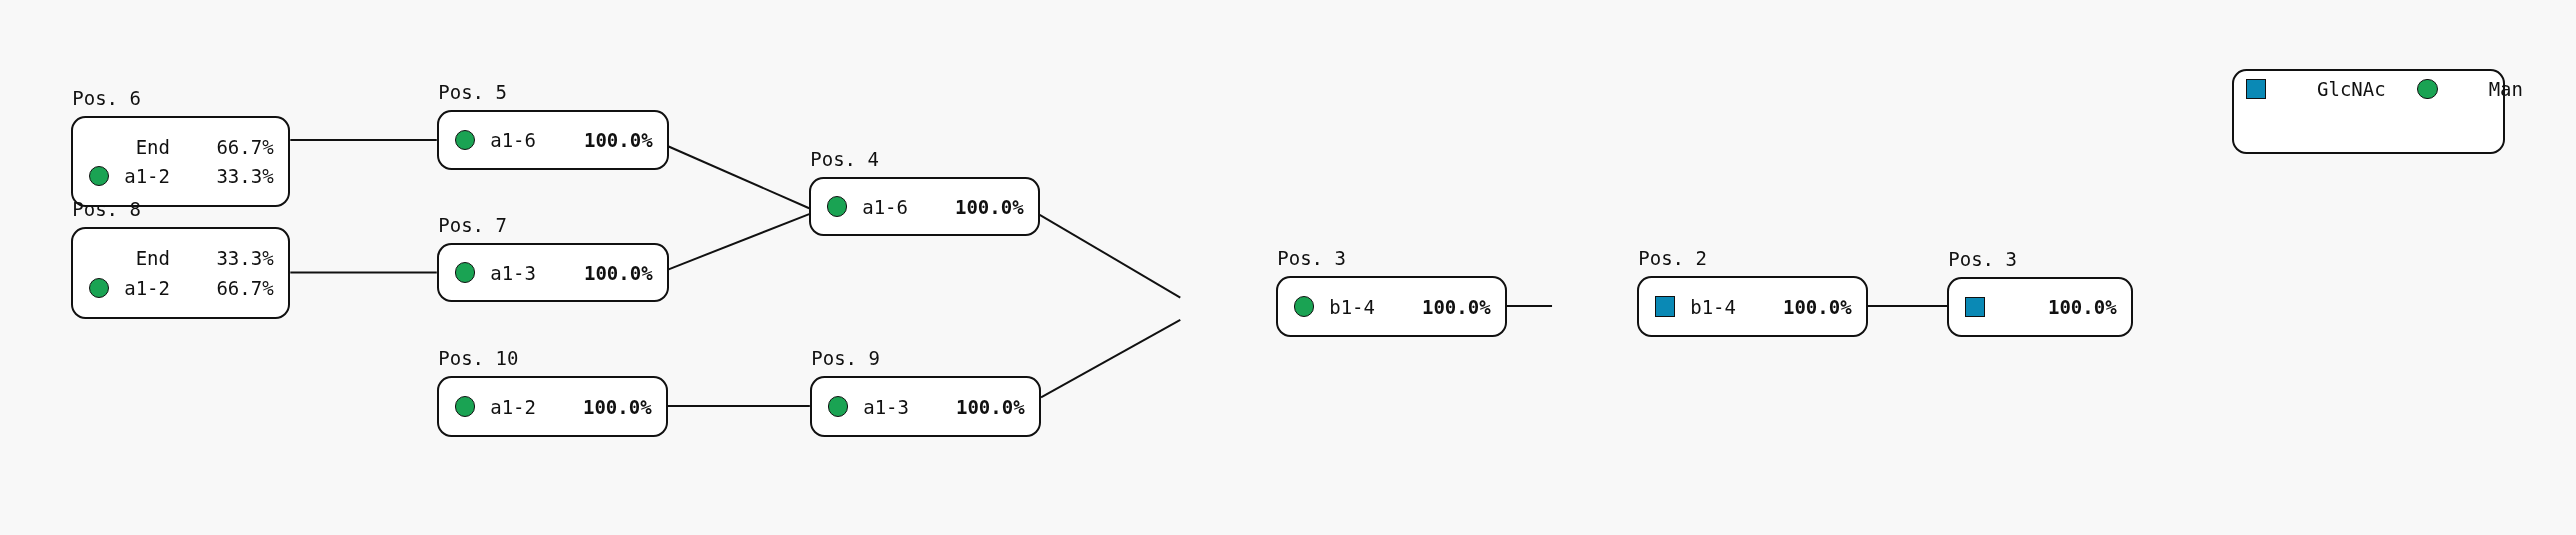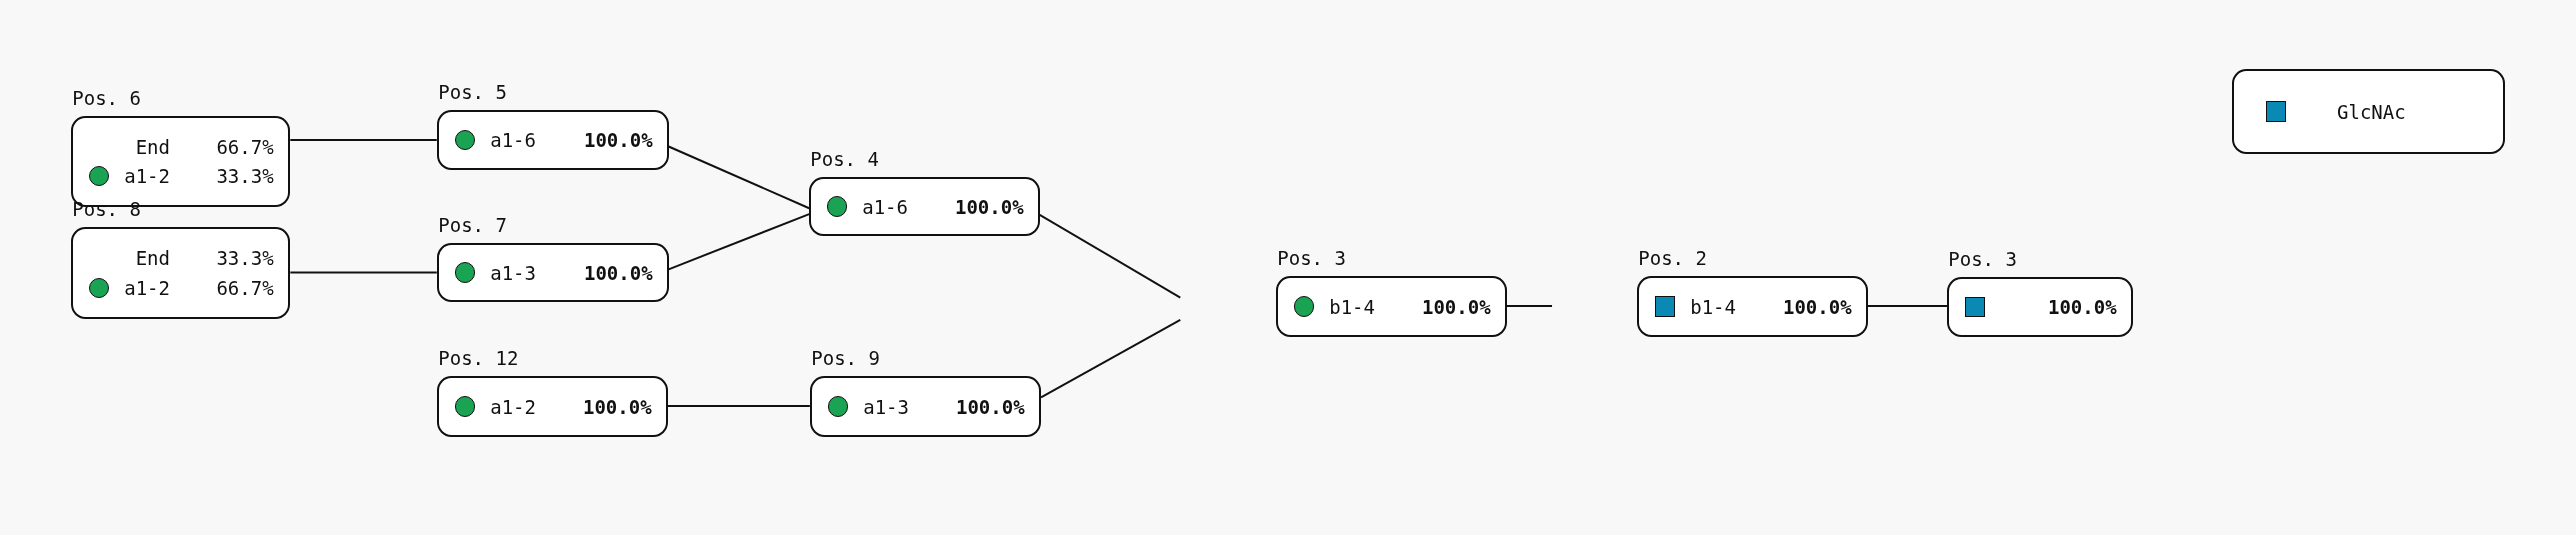--- a/index.html
+++ b/index.html
@@ -98,21 +98,20 @@
     position: absolute;
     left: 2232px;
     top: 69px;
     width: 273px;
     height: 85px;
     background: #ffffff;
     border: 2px solid #111;
     border-radius: 14.4px;
     box-sizing: border-box;
     display: flex;
-    flex-direction: column;
     justify-content: center;
   }
   .legend-row {
     display: flex;
     align-items: center;
     height: 36px;
     font-size: 19px;
   }
   .legend-row .icon-cell {
     margin-left: 31px;
@@ -250,34 +249,40 @@
           <div class="row">
             <span class="icon-cell">
               <span class="icon-man"></span>
             </span>
             <span class="linkage">a1-3</span>
             <span class="percent bold">100.0%</span>
           </div>
         </div>
       </div>
       <div class="node" style="left: 437px; top: 376px; width: 231px; height: 61px;">
-        <div class="node-title">Pos. 12</div>
+        <div class="node-title">Pos. 10</div>
         <div class="node-box" style="width: 231px; height: 61px;">
           <div class="row">
             <span class="icon-cell">
               <span class="icon-man"></span>
             </span>
             <span class="linkage">a1-2</span>
             <span class="percent bold">100.0%</span>
           </div>
         </div>
       </div>
     </div>
   <div class="legend-box">
     <div class="legend-row">
       <span class="icon-cell">
           <span class="icon-glcnac"></span>
         </span>
       <span class="legend-label">GlcNAc</span>
     </div>
+    <div class="legend-row">
+      <span class="icon-cell">
+          <span class="icon-man"></span>
+        </span>
+      <span class="legend-label">Man</span>
+    </div>
   </div>
 </div>
 
 
 </body></html>

